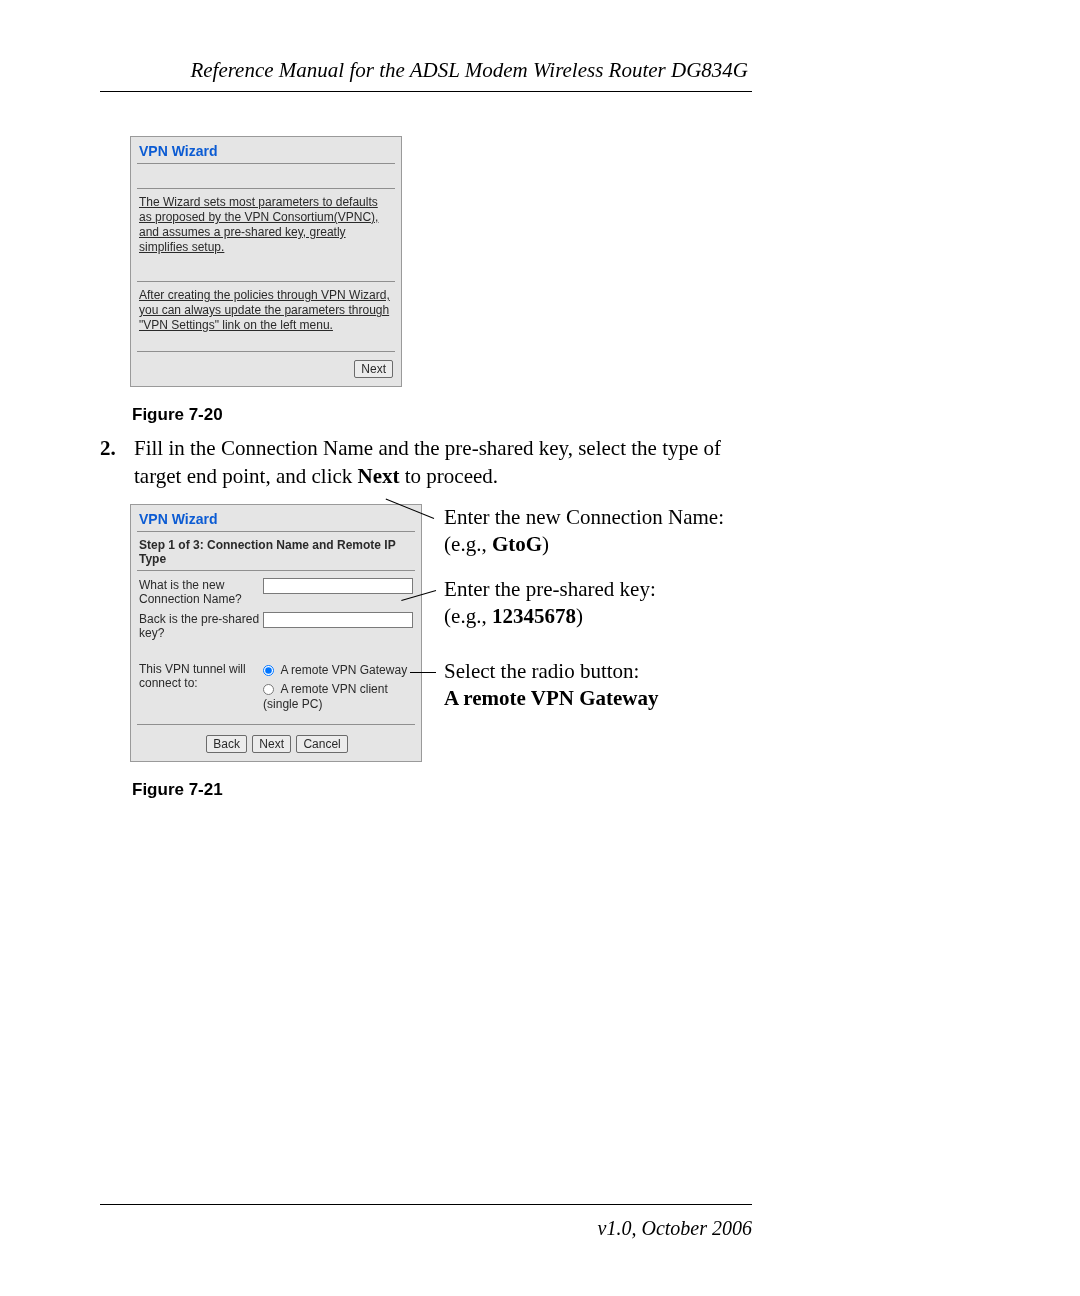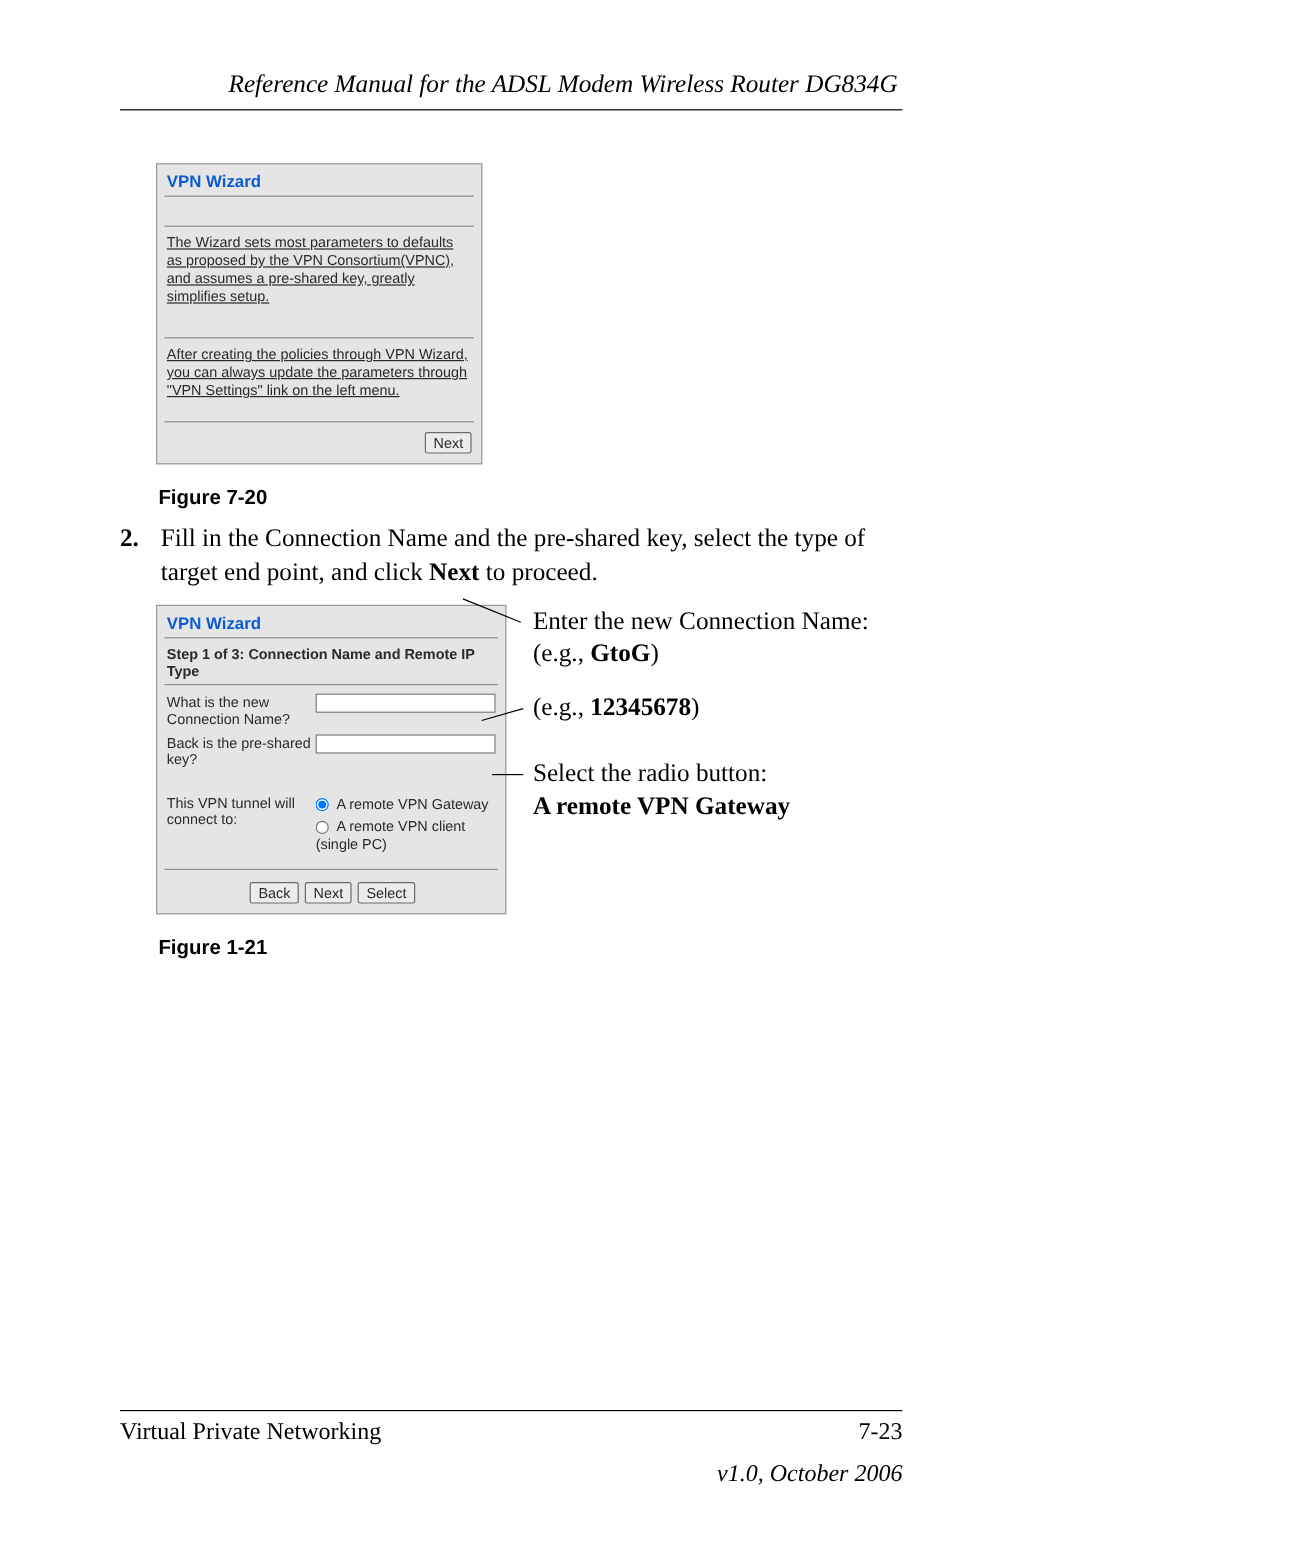--- a/index.html
+++ b/index.html
@@ -252,46 +252,43 @@
               <span class="radiolbl">A remote VPN client (single PC)</span>
             </div>
           </td>
         </tr>
       </tbody>
         </table>
       <hr class="wiz-sep" style="margin-top:10px">
       <div class="wiz-btnrow-center">
         <span class="wiz-btn">Back</span>
         <span class="wiz-btn">Next</span>
-        <span class="wiz-btn">Select</span>
+        <span class="wiz-btn">Cancel</span>
       </div>
     </div>
 
     <div class="callouts">
       <div class="callout c1">
         <div class="leader"></div>
         <div>Enter the new Connection Name:</div>
         <div><span>(e.g., </span><b>GtoG</b><span>)</span></div>
       </div>
       <div class="callout c2">
         <div class="leader"></div>
+        <div>Enter the pre-shared key:</div>
         <div><span>(e.g., </span><b>12345678</b><span>)</span></div>
       </div>
       <div class="callout c3">
         <div class="leader"></div>
         <div>Select the radio button:</div>
         <div><b>A remote VPN Gateway</b></div>
       </div>
     </div>
   </div>
 
-  <div class="fig-caption">Figure 1-21</div>
+  <div class="fig-caption">Figure 7-21</div>
 
   <div class="footer">
     <hr class="hr-bot">
-    <div class="footer-row">
-      <span>Virtual Private Networking</span>
-      <span>7-23</span>
-    </div>
     <div class="version">v1.0, October 2006</div>
   </div>
 
 </div>
 
 </body></html>

